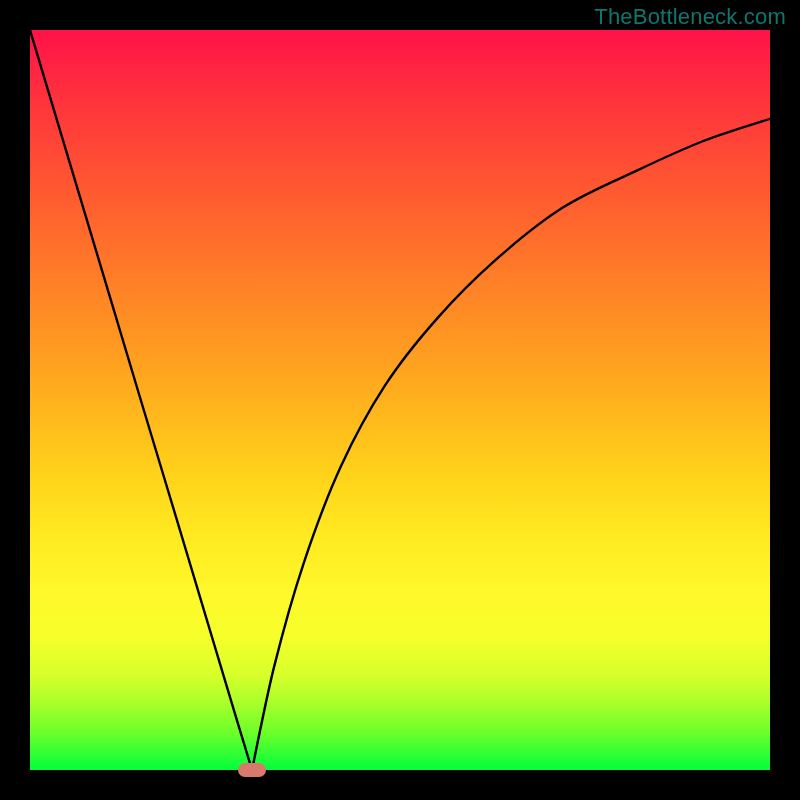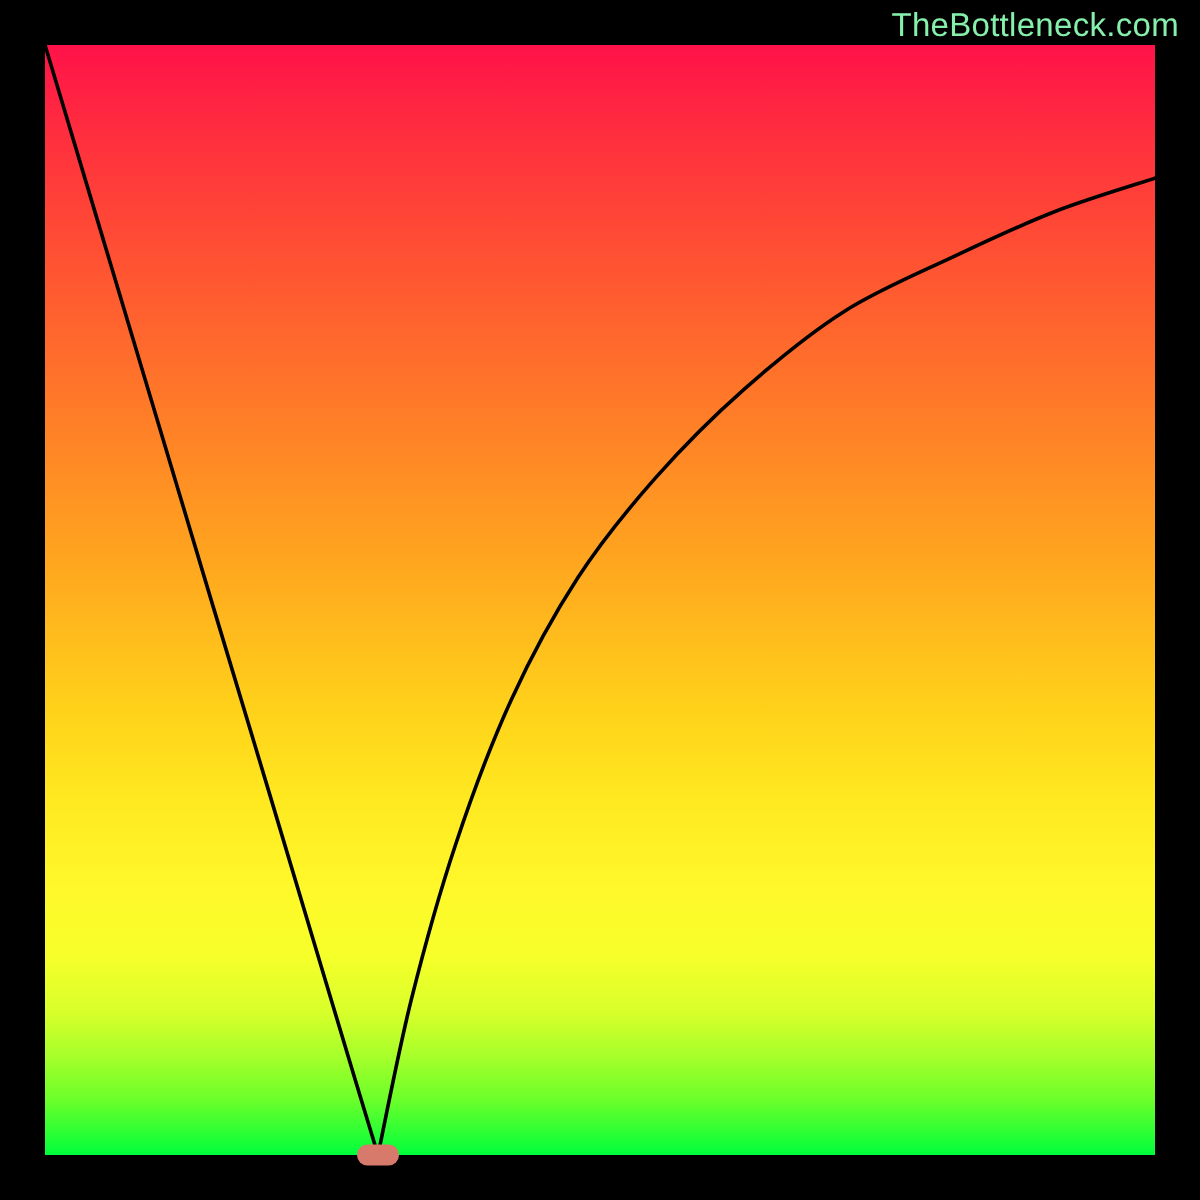--- a/index.html
+++ b/index.html
@@ -14,21 +14,21 @@
   .frame {
     position: relative;
     width: 800px;
     height: 800px;
     background: #000;
   }
   .watermark {
     position: absolute;
     top: 4px;
     right: 14px;
-    color: #86efac;
+    color: #0f766e;
     font-size: 22px;
     font-weight: 400;
     letter-spacing: 0.2px;
     z-index: 5;
   }
   .plot {
     position: absolute;
     left: 30px;
     top: 30px;
     width: 740px;

